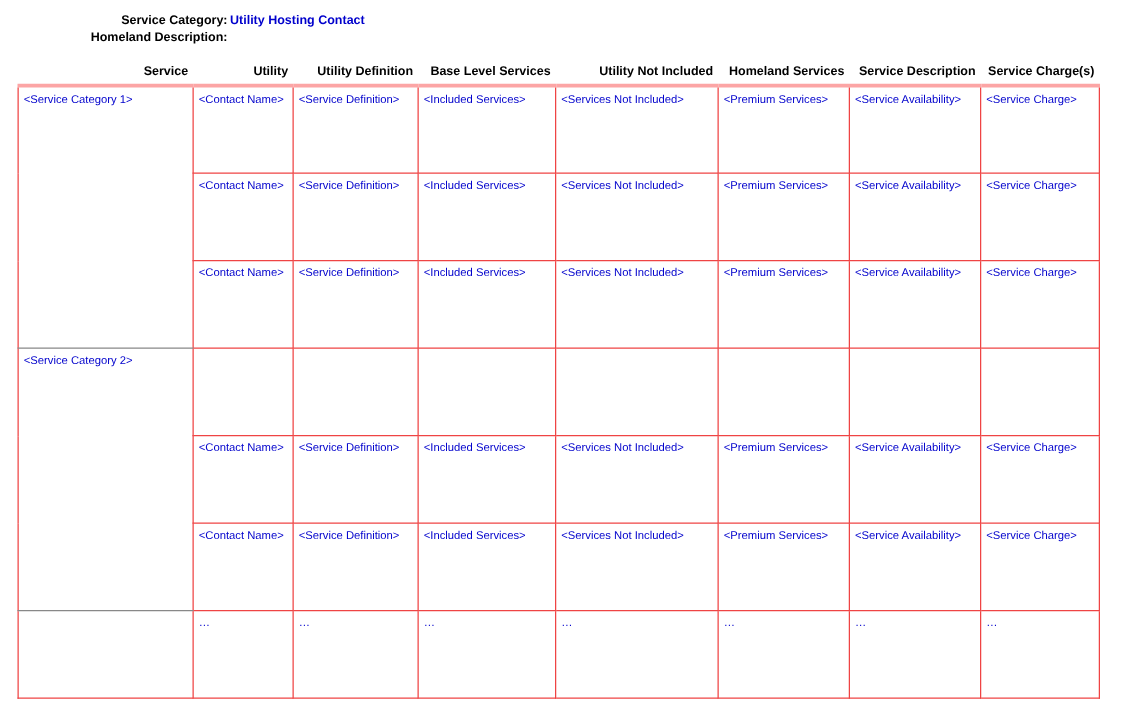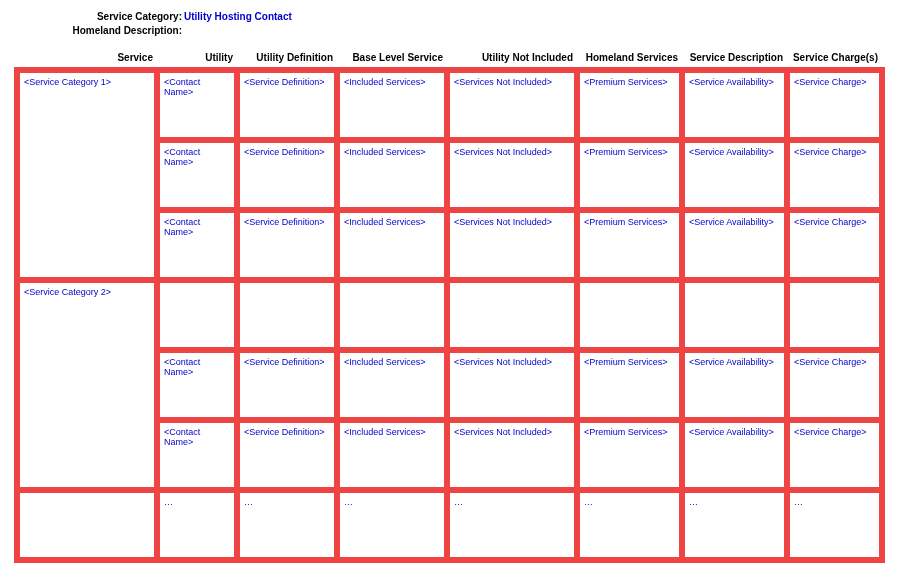--- a/index.html
+++ b/index.html
@@ -42,21 +42,21 @@
     }
     th {
       text-align: right;
       font-weight: bold;
       font-size: 10px;
       padding: 4px 4px;
       border-bottom: 3px solid #fca5a5;
       color: #000;
     }
     td {
-      border: 6px solid #ef4444;
+      border: 1px solid #ef4444;
       padding: 4px 4px;
       vertical-align: top;
       font-size: 9px;
       color: #0000cc;
       height: 70px;
     }
     col.c-service { width: 140px; }
     col.c-contact { width: 80px; }
     col.c-def { width: 100px; }
     col.c-base { width: 110px; }
@@ -87,21 +87,21 @@
     <col class="c-notinc">
       <col class="c-premium">
       <col class="c-avail">
       <col class="c-charge">
   </colgroup>
   <thead>
     <tr>
       <th>Service</th>
       <th>Utility</th>
       <th>Utility Definition</th>
-      <th>Base Level Service</th>
+      <th>Base Level Services</th>
       <th>Utility Not Included</th>
       <th>Homeland Services</th>
       <th>Service Description</th>
       <th>Service Charge(s)</th>
     </tr>
   </thead>
   <tbody>
     <tr>
       <td rowspan="3" style="border-bottom:1px solid #888;">&lt;Service Category 1&gt;</td>
       <td>&lt;Contact Name&gt;</td>

